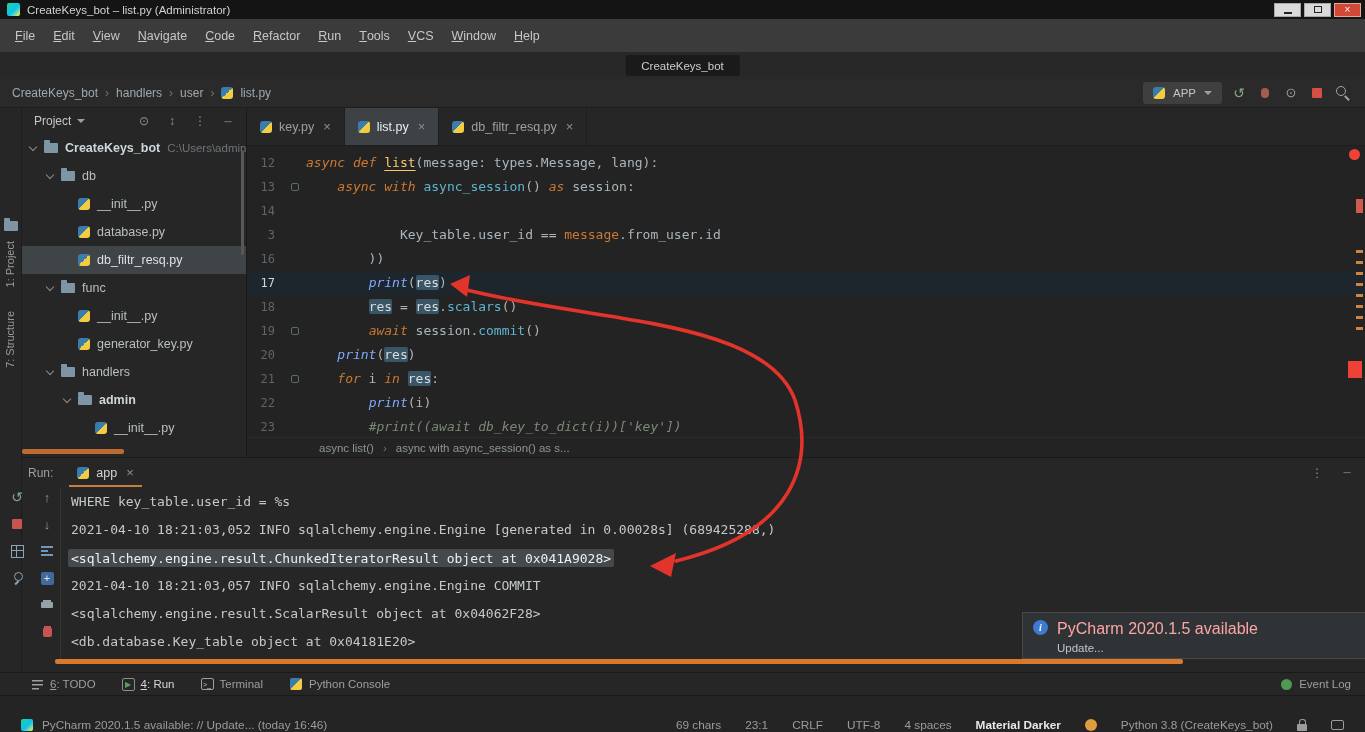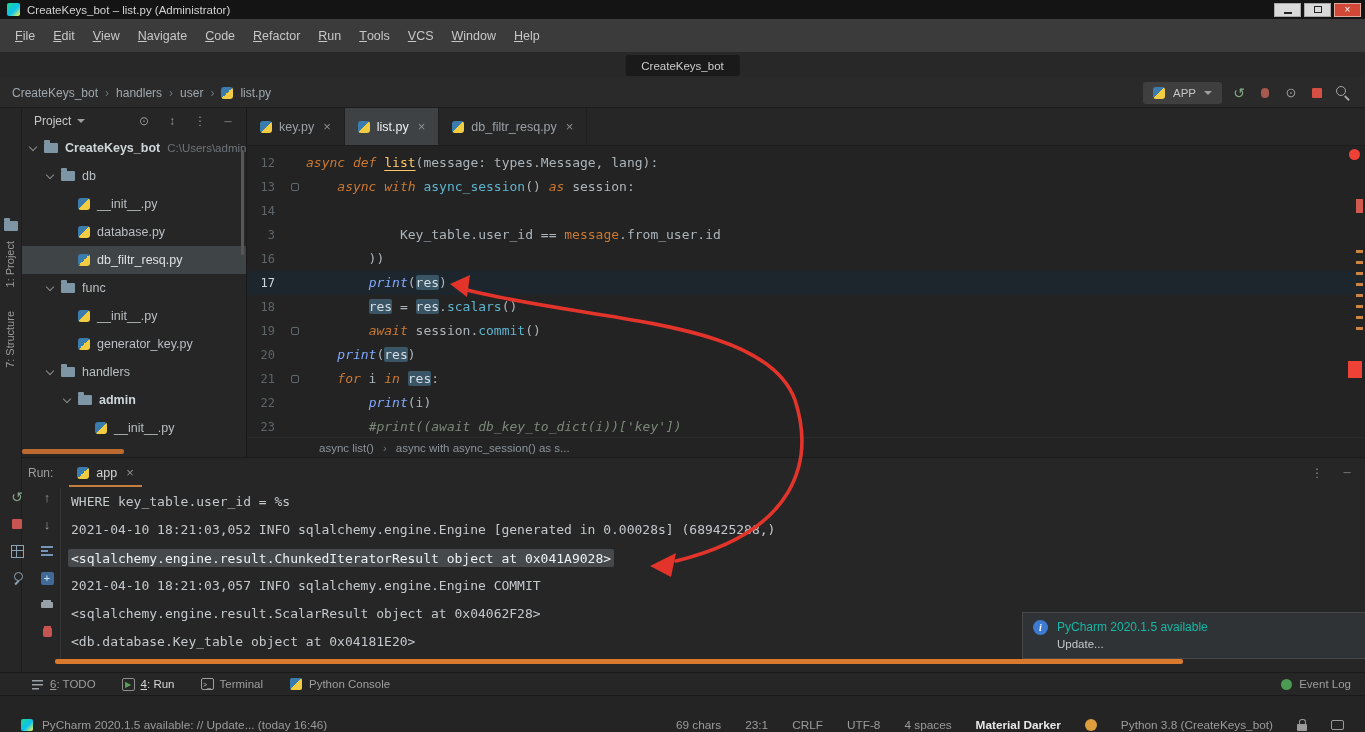--- a/index.html
+++ b/index.html
@@ -110,21 +110,21 @@
 .ic-scroll-end::before{content:"+";display:block;width:13px;height:13px;background:#3f6a99;color:#d6e6f5;border-radius:2px;font-size:11px;line-height:13px;text-align:center}
 .ic-printer::before{content:"";width:12px;height:6px;background:#98a2a6;border-radius:1px;box-shadow:0 -4px 0 -2px #98a2a6}
 .ic-clear::before{content:"";width:9px;height:9px;background:#c75450;border-radius:1px 1px 2px 2px;box-shadow:0 -3px 0 -1px #c75450}
 #console{position:absolute;left:71px;top:488px;width:1100px;height:168px;font-family:"DejaVu Sans Mono",monospace;font-size:13px;line-height:28px;color:#c3c8cb;white-space:pre;overflow:visible}
 .cline{height:28px;white-space:pre}
 .chl{background:#45494c;color:#edf0f2;border-radius:2px;padding:1.5px 3px;margin-left:-3px}
 #console-hscroll{position:absolute;left:55px;top:659px;width:1128px;height:5px;background:#d8792e;border-radius:2px;z-index:20}
 
 #toast{position:absolute;left:1022px;top:612px;width:343px;height:47px;background:#2f3335;border:1px solid #484848;border-right:0;display:flex;padding:7px 10px;gap:9px;z-index:40}
 .info-icon{width:15px;height:15px;border-radius:50%;background:#3e7ad1;color:#fff;font:italic bold 10px/15px "Liberation Serif",serif;text-align:center;flex:none}
-#toast-title{font-size:12px;color:#14b8a6}
+#toast-title{font-size:16px;color:#fca5a5}
 #toast-action{font-size:11.5px;color:#c2c7ca;margin-top:4px}
 
 #bottombar{position:absolute;left:0;top:672px;width:100%;height:23px;background:#262626;border-top:1px solid #1a1a1a;display:flex;align-items:center;padding:0 14px 0 30px;gap:26px;font-size:11.5px;color:#9e9e9e}
 .bb-item{display:flex;align-items:center;gap:6px;white-space:nowrap}
 .bb-item.active{color:#d6d6d6}
 #bb-right{margin-left:auto}
 .bic{width:14px;height:14px;display:flex;align-items:center;justify-content:center;position:relative}
 .ic-todo::before{content:"";width:11px;height:11px;background:linear-gradient(#9aa0a4,#9aa0a4) 0 1px/11px 1.5px no-repeat,linear-gradient(#9aa0a4,#9aa0a4) 0 5px/11px 1.5px no-repeat,linear-gradient(#9aa0a4,#9aa0a4) 0 9px/7px 1.5px no-repeat}
 .ic-run-play{border:1px solid #8e8e8e;border-radius:2px;width:13px;height:13px}
 .ic-run-play::before{content:"▶";color:#5a9f5a;font-size:8px}

